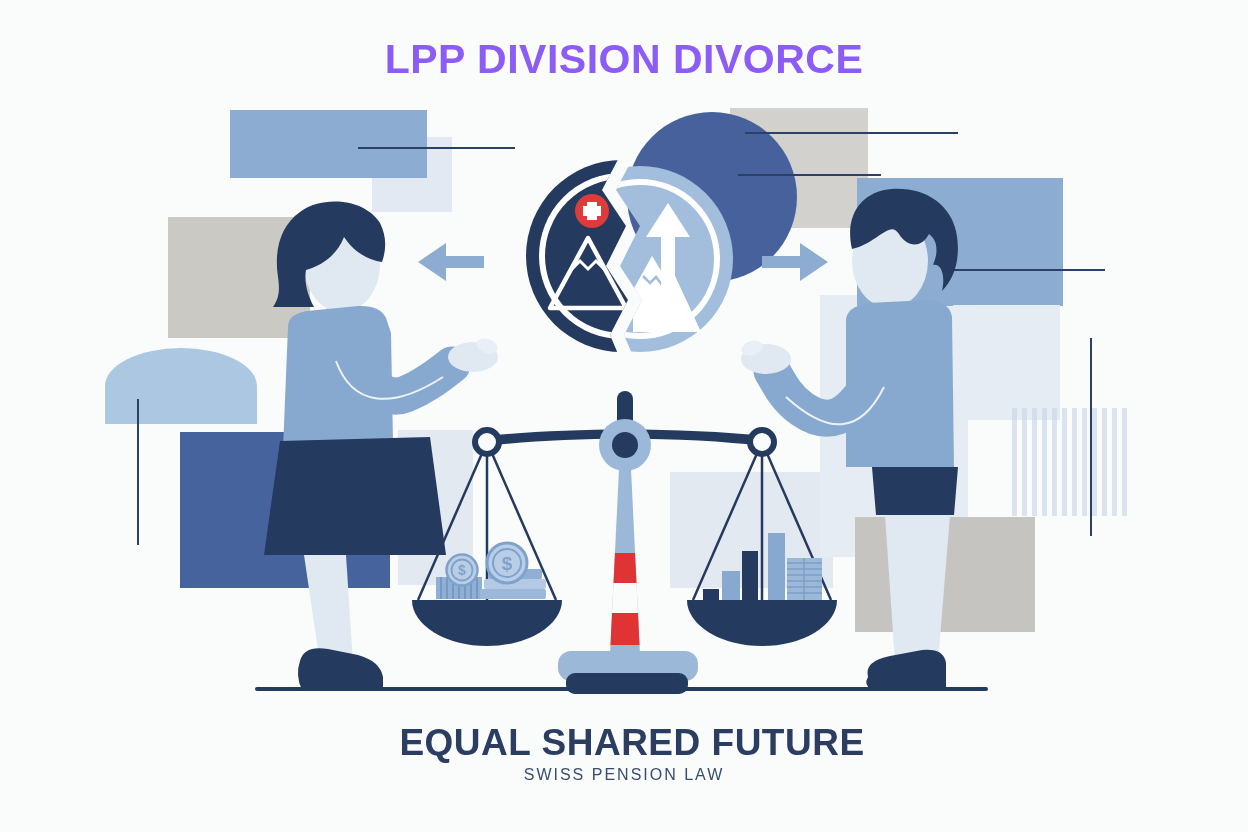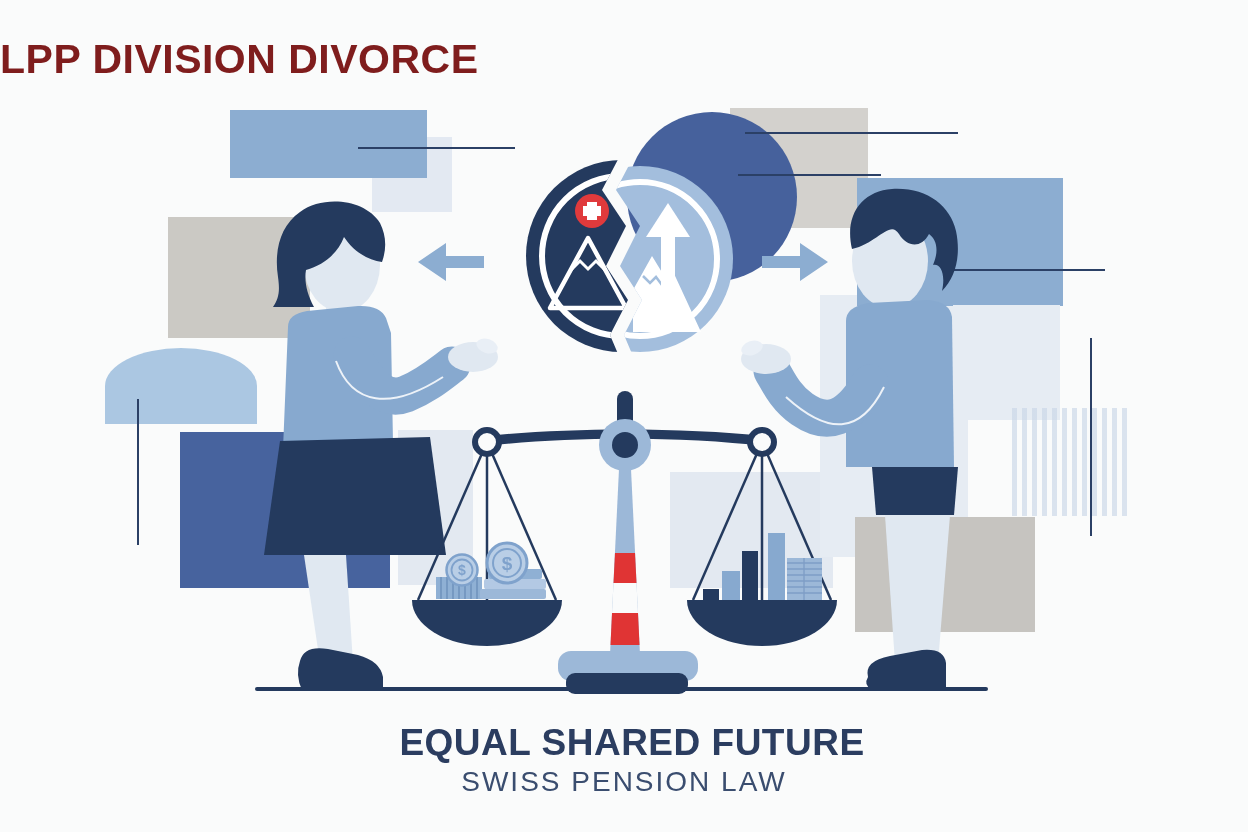--- a/index.html
+++ b/index.html
@@ -5,30 +5,30 @@
   html,body{margin:0;padding:0;background:#e8e8e8;}
   .canvas{
     position:relative;width:1248px;height:832px;margin:0 auto;
     background:#fafbfb;overflow:hidden;
     font-family:"Liberation Sans",sans-serif;
   }
   .abs{position:absolute;}
   .hline{height:2px;background:#2b4066;}
   .vline{width:2px;background:#2b4066;}
   .title{
-    left:0;top:36px;width:100%;text-align:left;
-    font-size:41px;font-weight:700;letter-spacing:.5px;color:#7f1d1d;
+    left:0;top:36px;width:100%;text-align:center;
+    font-size:41px;font-weight:700;letter-spacing:.5px;color:#8b5cf6;
   }
   .footer-headline{
     left:0;top:722px;width:100%;text-align:center;
     font-size:37px;font-weight:700;letter-spacing:.5px;color:#2b3d60;margin-left:8px;
   }
   .footer-subheadline{
     left:0;top:766px;width:100%;text-align:center;
-    font-size:28px;font-weight:400;letter-spacing:2px;color:#3a4d6f;
+    font-size:16px;font-weight:400;letter-spacing:2px;color:#3a4d6f;
   }
   .ground{background:#243a5e;border-radius:2px;}
   .stripes{
     background:repeating-linear-gradient(90deg,
       rgba(201,214,231,.65) 0 5px, rgba(201,214,231,0) 5px 10px);
   }
   .dome{background:#abc7e2;border-radius:152px 152px 0 0 / 76px 76px 0 0;}
   svg{display:block;overflow:visible;}
 </style>
 </head>

